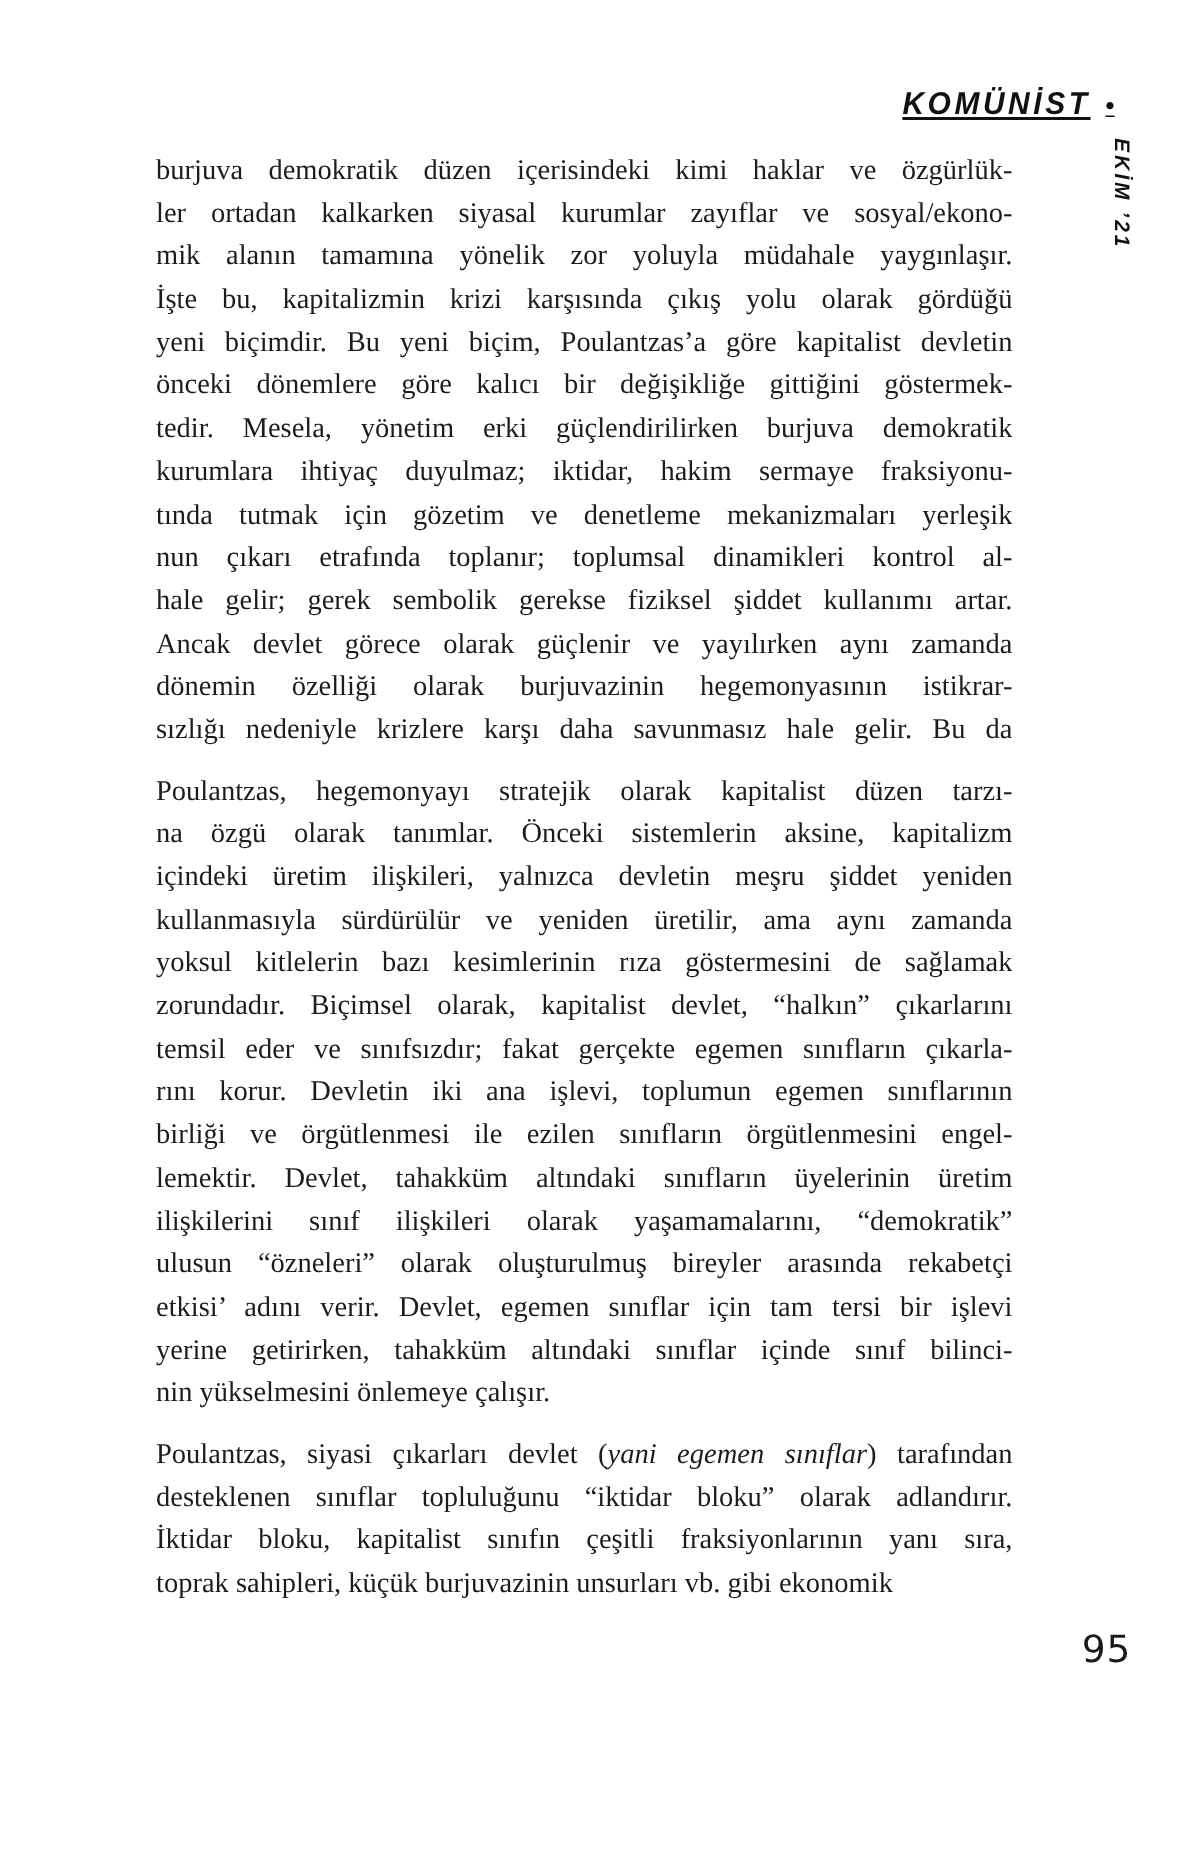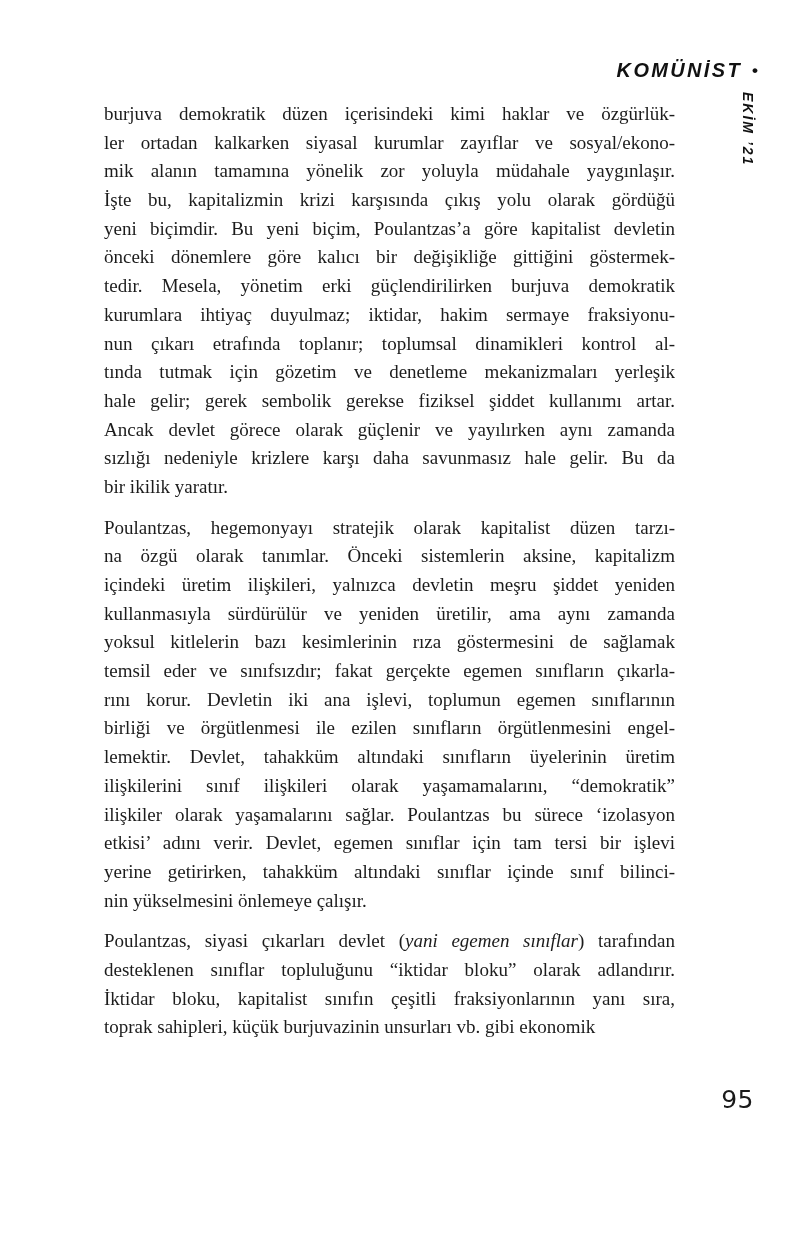--- a/index.html
+++ b/index.html
@@ -11,25 +11,26 @@
     position: relative;
     overflow: hidden;
   }
   .page {
     position: absolute; inset: 0;
     background: #ffffff;
   }
   
   .masthead {
     position: absolute;
-    top: 58px; right: 40px;
+    top: 58px; right: 55px;
     display: flex; align-items: center; gap: 10px;
     font-family: "Liberation Sans", sans-serif;
     font-weight: bold; font-style: italic;
     color: #111111;
+    text-decoration: underline;
   }
   .journal-title {
     font-size: 21px;
     letter-spacing: 2.5px;
     transform: scaleX(0.95);
     transform-origin: right center;
     white-space: nowrap;
   }
   .masthead-bullet {
     font-size: 17px;
@@ -93,39 +94,40 @@
   <div class="body-text">
       <div class="paragraph">
         <div class="line">burjuva demokratik düzen içerisindeki kimi haklar ve özgürlük-</div>
         <div class="line">ler ortadan kalkarken siyasal kurumlar zayıflar ve sosyal/ekono-</div>
         <div class="line">mik alanın tamamına yönelik zor yoluyla müdahale yaygınlaşır.</div>
         <div class="line">İşte bu, kapitalizmin krizi karşısında çıkış yolu olarak gördüğü</div>
         <div class="line">yeni biçimdir. Bu yeni biçim, Poulantzas’a göre kapitalist devletin</div>
         <div class="line">önceki dönemlere göre kalıcı bir değişikliğe gittiğini göstermek-</div>
         <div class="line">tedir. Mesela, yönetim erki güçlendirilirken burjuva demokratik</div>
         <div class="line">kurumlara ihtiyaç duyulmaz; iktidar, hakim sermaye fraksiyonu-</div>
+        <div class="line">tında tutmak için gözetim ve denetleme mekanizmaları yerleşik</div>
         <div class="line">nun çıkarı etrafında toplanır; toplumsal dinamikleri kontrol al-</div>
-        <div class="line">tında tutmak için gözetim ve denetleme mekanizmaları yerleşik</div>
         <div class="line">hale gelir; gerek sembolik gerekse fiziksel şiddet kullanımı artar.</div>
         <div class="line">Ancak devlet görece olarak güçlenir ve yayılırken aynı zamanda</div>
+        <div class="line">dönemin özelliği olarak burjuvazinin hegemonyasının istikrar-</div>
         <div class="line">sızlığı nedeniyle krizlere karşı daha savunmasız hale gelir. Bu da</div>
-        <div class="line last">bir ikilik yaratır.</div>
       </div>
       <div class="paragraph">
         <div class="line">Poulantzas, hegemonyayı stratejik olarak kapitalist düzen tarzı-</div>
         <div class="line">na özgü olarak tanımlar. Önceki sistemlerin aksine, kapitalizm</div>
         <div class="line">içindeki üretim ilişkileri, yalnızca devletin meşru şiddet yeniden</div>
         <div class="line">kullanmasıyla sürdürülür ve yeniden üretilir, ama aynı zamanda</div>
         <div class="line">yoksul kitlelerin bazı kesimlerinin rıza göstermesini de sağlamak</div>
+        <div class="line">zorundadır. Biçimsel olarak, kapitalist devlet, “halkın” çıkarlarını</div>
         <div class="line">temsil eder ve sınıfsızdır; fakat gerçekte egemen sınıfların çıkarla-</div>
         <div class="line">rını korur. Devletin iki ana işlevi, toplumun egemen sınıflarının</div>
         <div class="line">birliği ve örgütlenmesi ile ezilen sınıfların örgütlenmesini engel-</div>
         <div class="line">lemektir. Devlet, tahakküm altındaki sınıfların üyelerinin üretim</div>
         <div class="line">ilişkilerini sınıf ilişkileri olarak yaşamamalarını, “demokratik”</div>
-        <div class="line">ilişkiler olarak yaşamalarını sağlar. Poulantzas bu sürece ‘izolasyon</div>
+        <div class="line">ulusun “özneleri” olarak oluşturulmuş bireyler arasında rekabetçi</div>
         <div class="line">etkisi’ adını verir. Devlet, egemen sınıflar için tam tersi bir işlevi</div>
         <div class="line">yerine getirirken, tahakküm altındaki sınıflar içinde sınıf bilinci-</div>
         <div class="line last">nin yükselmesini önlemeye çalışır.</div>
       </div>
       <div class="paragraph">
         <div class="line">Poulantzas, siyasi çıkarları devlet (<em>yani egemen sınıflar</em>) tarafından</div>
         <div class="line">desteklenen sınıflar topluluğunu “iktidar bloku” olarak adlandırır.</div>
         <div class="line">İktidar bloku, kapitalist sınıfın çeşitli fraksiyonlarının yanı sıra,</div>
         <div class="line last">toprak sahipleri, küçük burjuvazinin unsurları vb. gibi ekonomik</div>
       </div>

